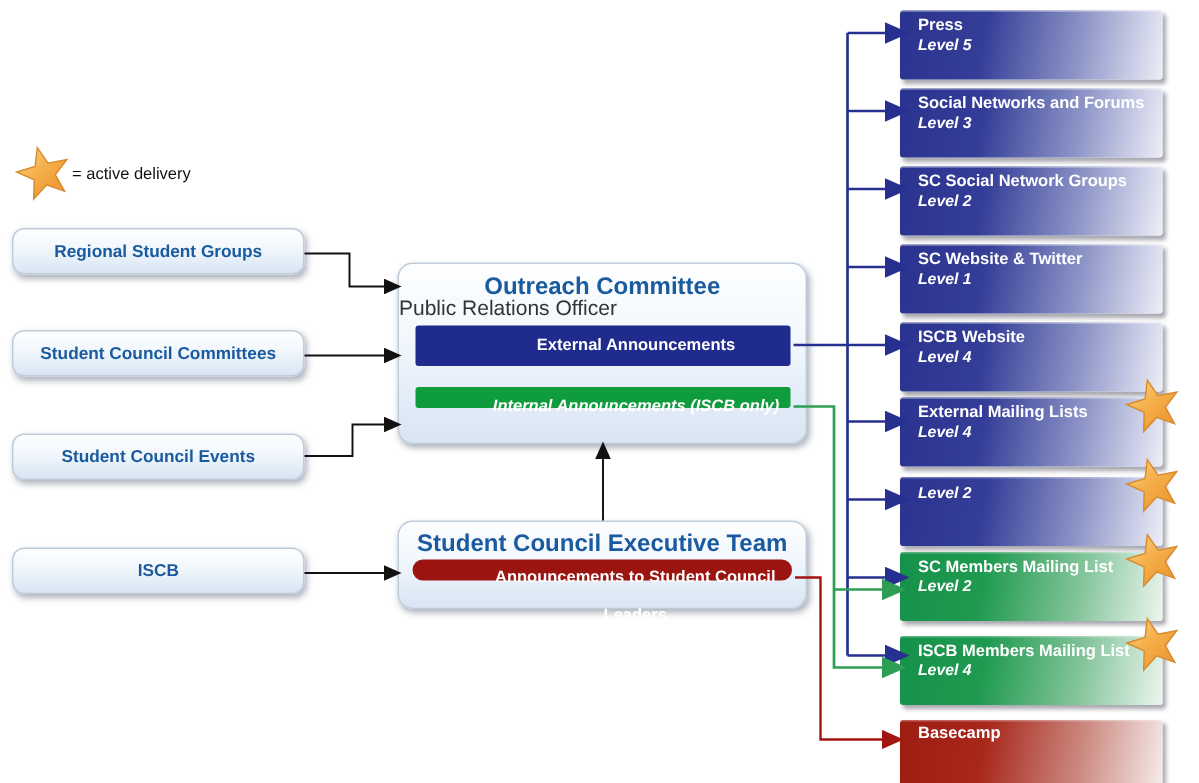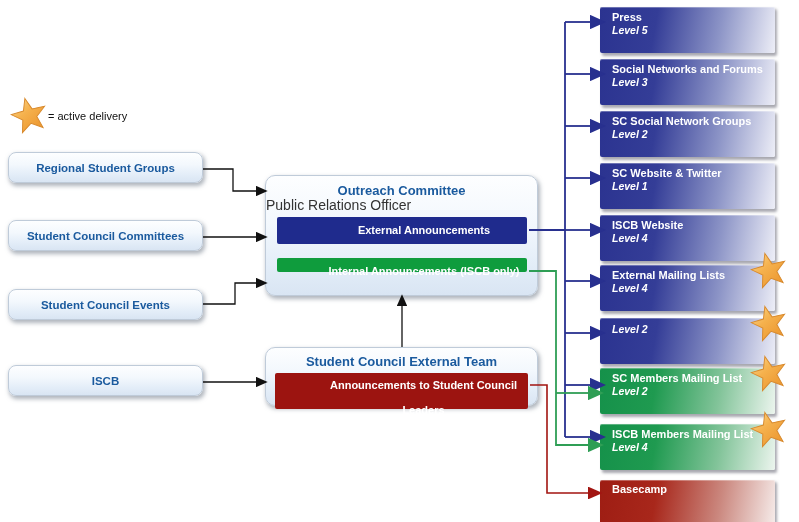--- a/index.html
+++ b/index.html
@@ -15,21 +15,21 @@
     position:absolute;
     background:linear-gradient(180deg,#fdfeff 0%,#f3f8fd 40%,#e3edf8 75%,#d9e5f3 100%);
     border:1px solid #bfcbd9;border-radius:8px;
     box-shadow:1.5px 2.5px 4px rgba(110,120,135,0.55);
     box-sizing:border-box;
   }
   .src-box{left:8px;width:195px;height:31px;display:flex;align-items:center;justify-content:center;}
   .src-box .lbl{font-size:11.5px;font-weight:bold;color:#1a5a9e;}
   
   .committee{border-radius:10px;}
-  .committee .c-title{position:absolute;left:0;right:0;text-align:center;font-size:13px;font-weight:bold;color:#1a5a9e;}
+  .committee .c-title{position:absolute;left:0;right:0;text-align:center;font-size:16px;font-weight:bold;color:#1a5a9e;}
   .committee .c-sub{position:absolute;left:0;right:0;font-size:14px;color:#333;}
   .chan-bar{
     position:absolute;left:11px;right:10px;border-radius:2px;
     color:#fff;font-size:11px;font-weight:bold;text-align:center;padding-left:44px;
   }
   
   .target{
     position:absolute;left:600px;width:175px;height:46px;border-radius:2px;
     box-shadow:2px 2.5px 3px rgba(95,95,110,0.55), inset 0 1px 0 rgba(255,255,255,0.3);
     box-sizing:border-box;padding:4px 0 0 12px;color:#ffffff;
@@ -71,26 +71,26 @@
     <span class="lbl">ISCB</span>
   </div>
   <div class="glossy src-box" style="top:289px;">
     <span class="lbl">Student Council Events</span>
   </div>
 
   <div class="glossy committee" style="left:265px;top:175px;width:273px;height:121px;">
     <div class="c-title" style="top:7px;">Outreach Committee</div>
     <div class="c-sub" style="top:21px;">Public Relations Officer</div>
     <div class="chan-bar" style="top:41px;height:27px;line-height:27px;background:#1f2b8d;">External Announcements</div>
-    <div class="chan-bar" style="top:82px;height:14px;line-height:27px;background:#0f9c3d;">Internal Announcements (ISCB only)</div>
+    <div class="chan-bar" style="top:82px;height:14px;line-height:27px;background:#0f9c3d;font-style:italic;">Internal Announcements (ISCB only)</div>
   </div>
 
   <div class="glossy committee" style="left:265px;top:347px;width:273px;height:59px;">
-    <div class="c-title" style="top:6px;">Student Council External Team</div>
-    <div class="chan-bar" style="top:25px;height:36px;line-height:25px;left:9px;right:9px;background:#9c1410;">Announcements to Student Council Leaders</div>
+    <div class="c-title" style="top:6px;">Student Council Executive Team</div>
+    <div class="chan-bar" style="top:25px;height:14px;line-height:25px;left:9px;right:9px;background:#9c1410;border-radius:12px;">Announcements to Student Council Leaders</div>
   </div>
 
   <div class="target blue" style="top:7px;">
     <div class="t-label">Press</div>
     <div class="t-level">Level 5</div>
   </div>
   <div class="target blue" style="top:59px;">
     <div class="t-label">Social Networks and Forums</div>
     <div class="t-level">Level 3</div>
   </div>

